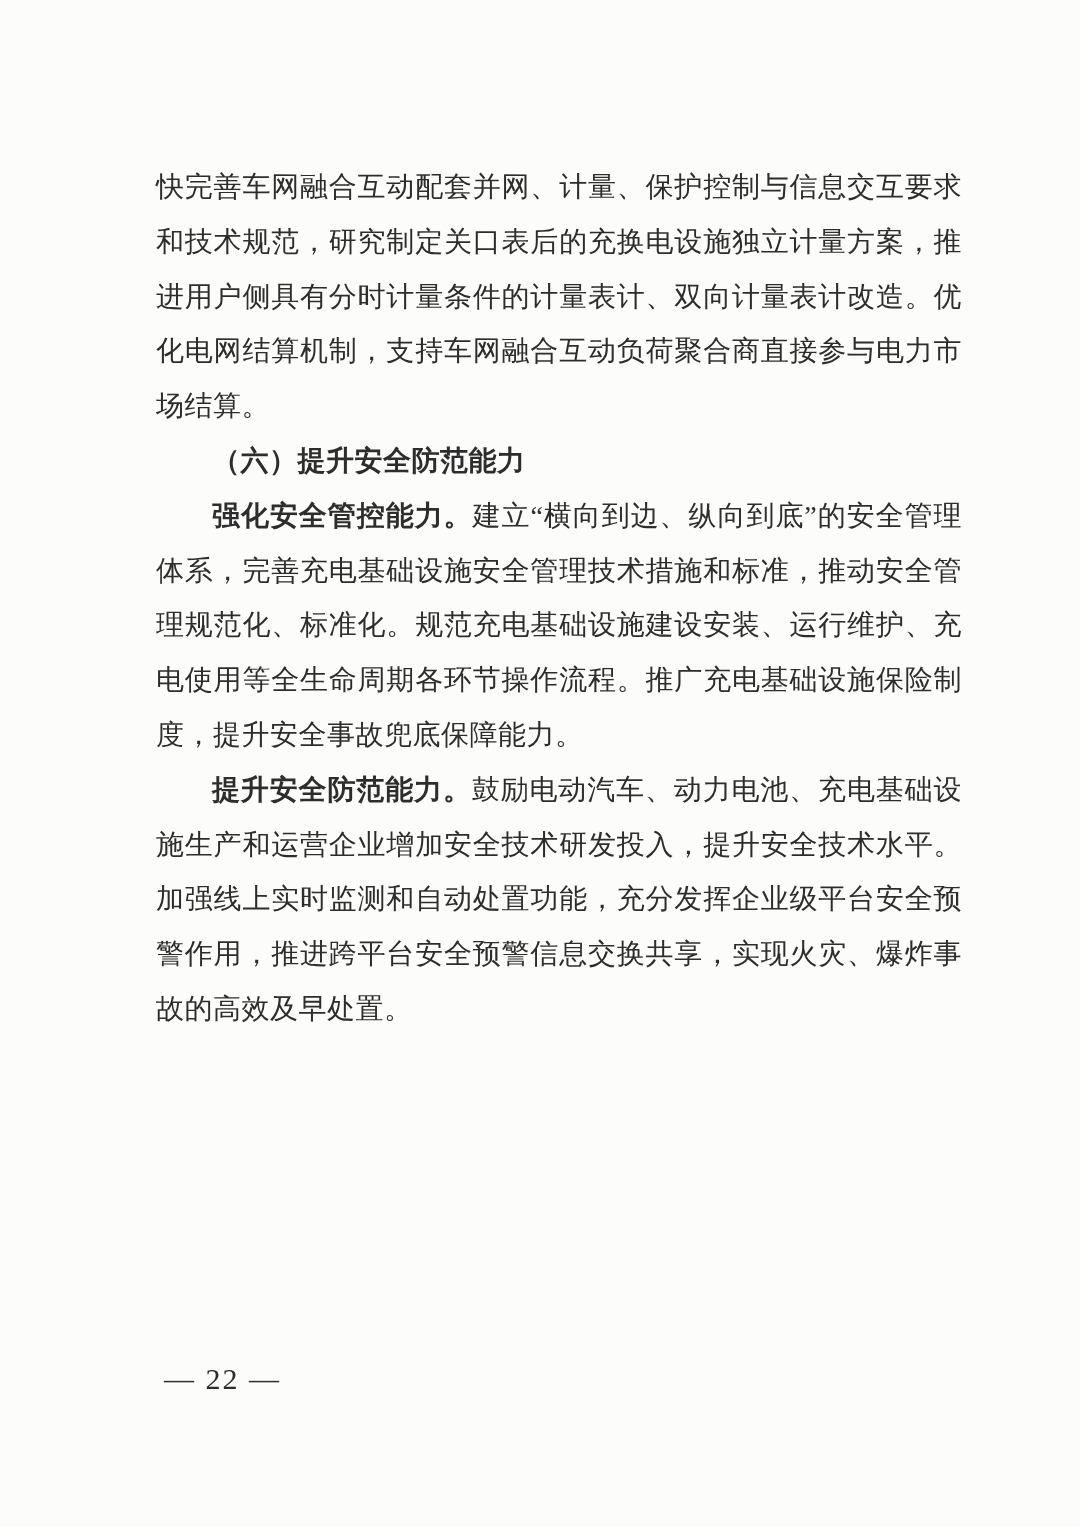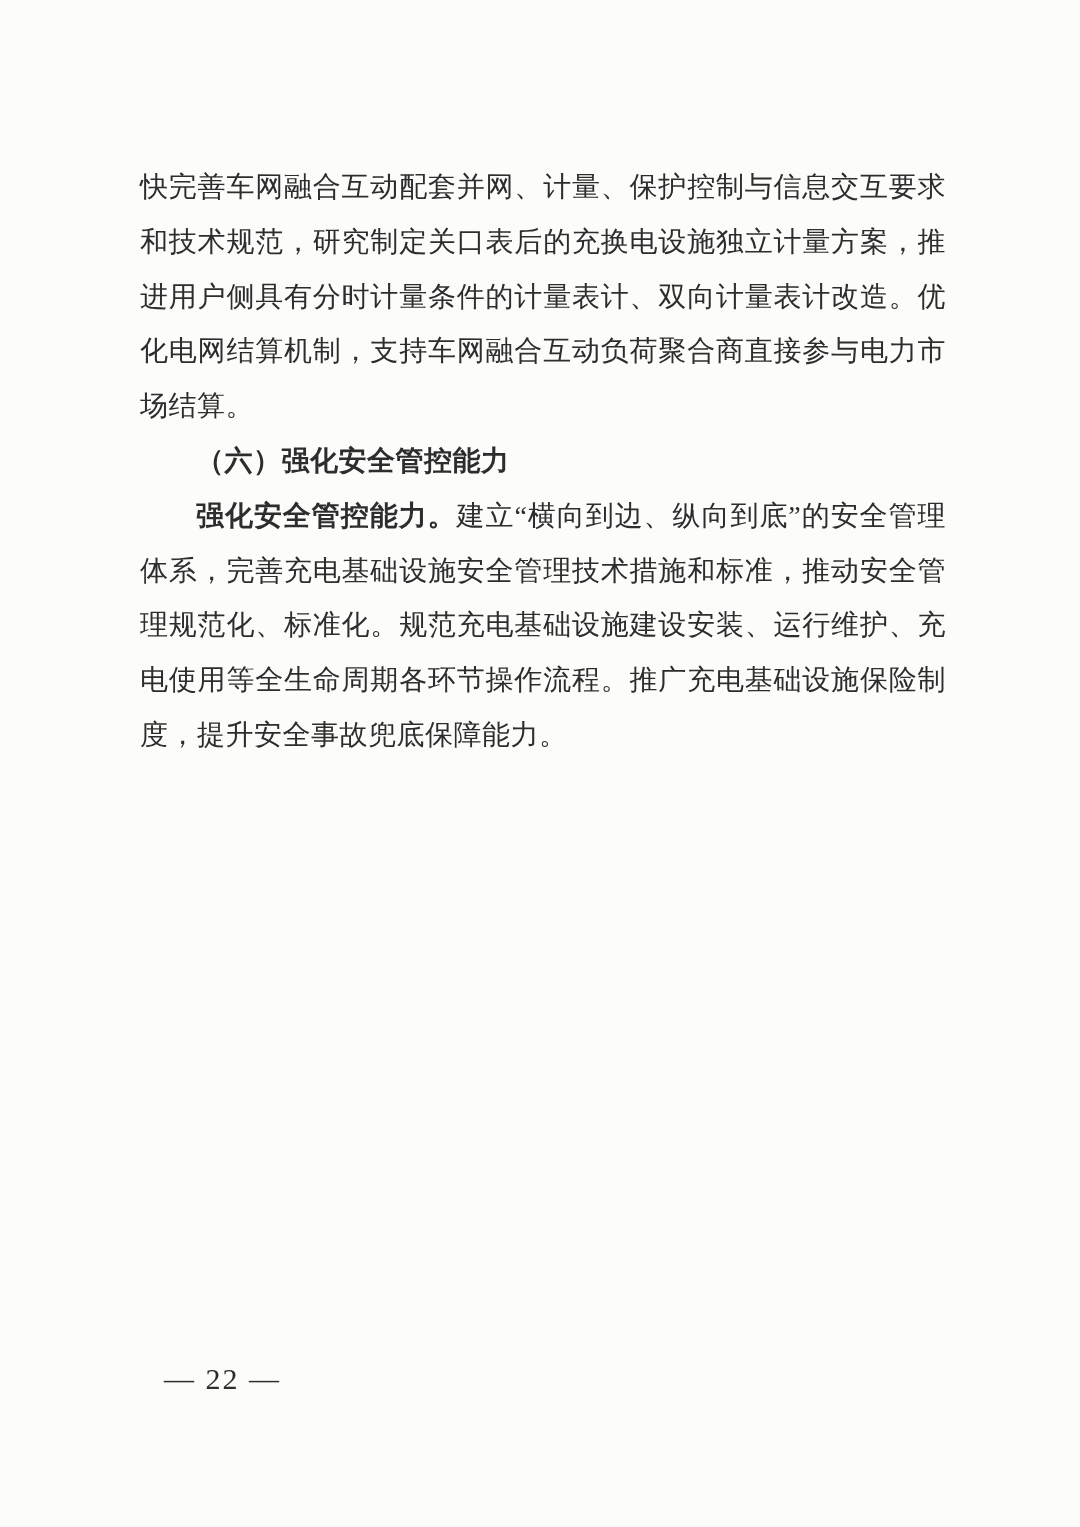--- a/index.html
+++ b/index.html
@@ -10,21 +10,21 @@
     position: relative;
     width: 1080px;
     height: 1527px;
     background: #fcfcfb;
     overflow: hidden;
     font-family: "Liberation Serif", "DejaVu Serif", serif;
     color: #2d2d2d;
   }
   .doc-body {
     position: absolute;
-    left: 140px;
+    left: 156px;
     top: 160px;
     width: 806px;
   }
   .doc-body p {
     margin: 0;
     font-size: 28px;
     line-height: 54.8px;
     text-align: justify;
     text-indent: 2em;
     letter-spacing: 0.5px;
@@ -49,17 +49,18 @@
     letter-spacing: 2px;
     color: #2d2d2d;
   }
 </style>
 </head>
 <body>
 
 <div class="page">
   <div class="doc-body">
       <p class="continuation">快完善车网融合互动配套并网、计量、保护控制与信息交互要求和技术规范，研究制定关口表后的充换电设施独立计量方案，推进用户侧具有分时计量条件的计量表计、双向计量表计改造。优化电网结算机制，支持车网融合互动负荷聚合商直接参与电力市场结算。</p>
-      <p class="heading">（六）强化安全管控能力</p>
+      <p class="heading">（六）提升安全防范能力</p>
       <p class="body"><strong>强化安全管控能力。</strong>建立“横向到边、纵向到底”的安全管理体系，完善充电基础设施安全管理技术措施和标准，推动安全管理规范化、标准化。规范充电基础设施建设安装、运行维护、充电使用等全生命周期各环节操作流程。推广充电基础设施保险制度，提升安全事故兜底保障能力。</p>
+      <p class="body"><strong>提升安全防范能力。</strong>鼓励电动汽车、动力电池、充电基础设施生产和运营企业增加安全技术研发投入，提升安全技术水平。加强线上实时监测和自动处置功能，充分发挥企业级平台安全预警作用，推进跨平台安全预警信息交换共享，实现火灾、爆炸事故的高效及早处置。</p>
     </div>
   <div class="page-number">— 22 —</div>
 </div>
 
 </body></html>

